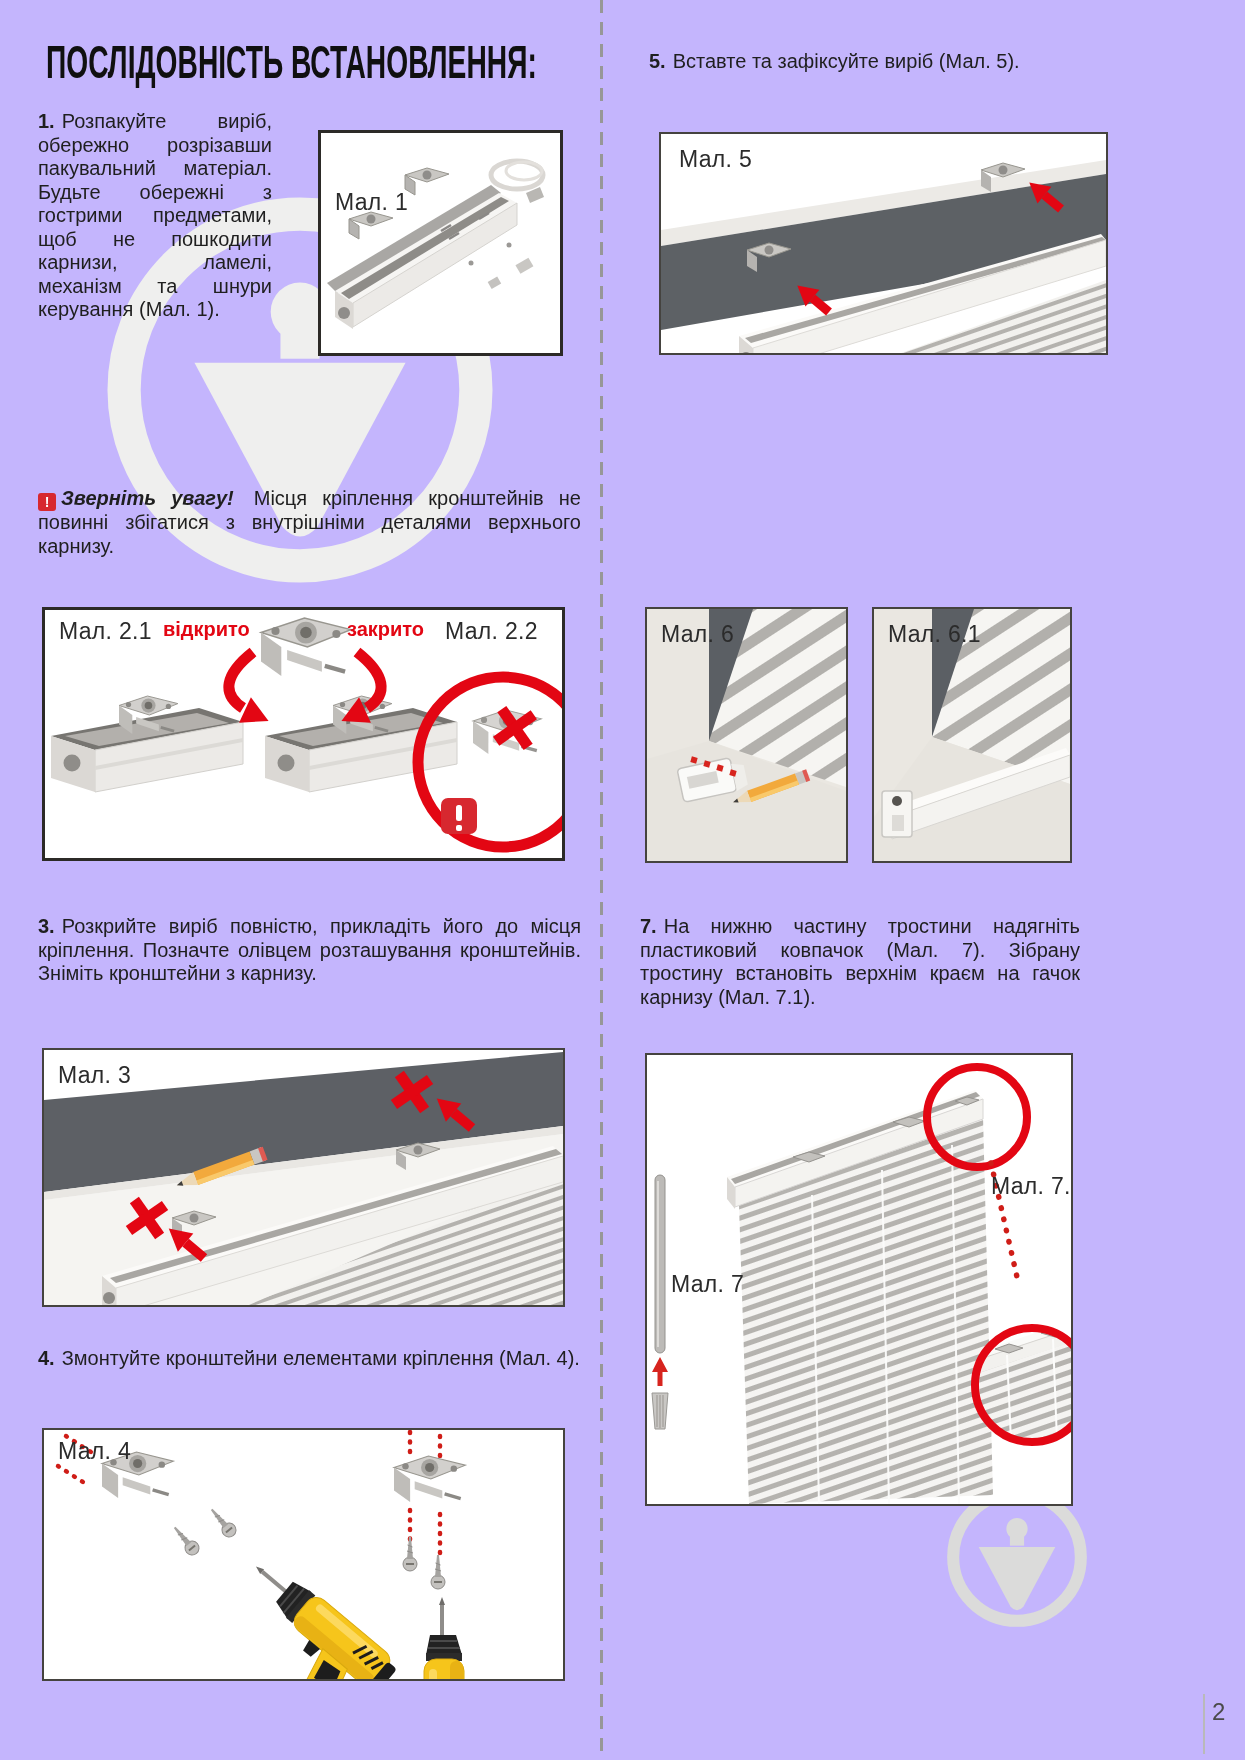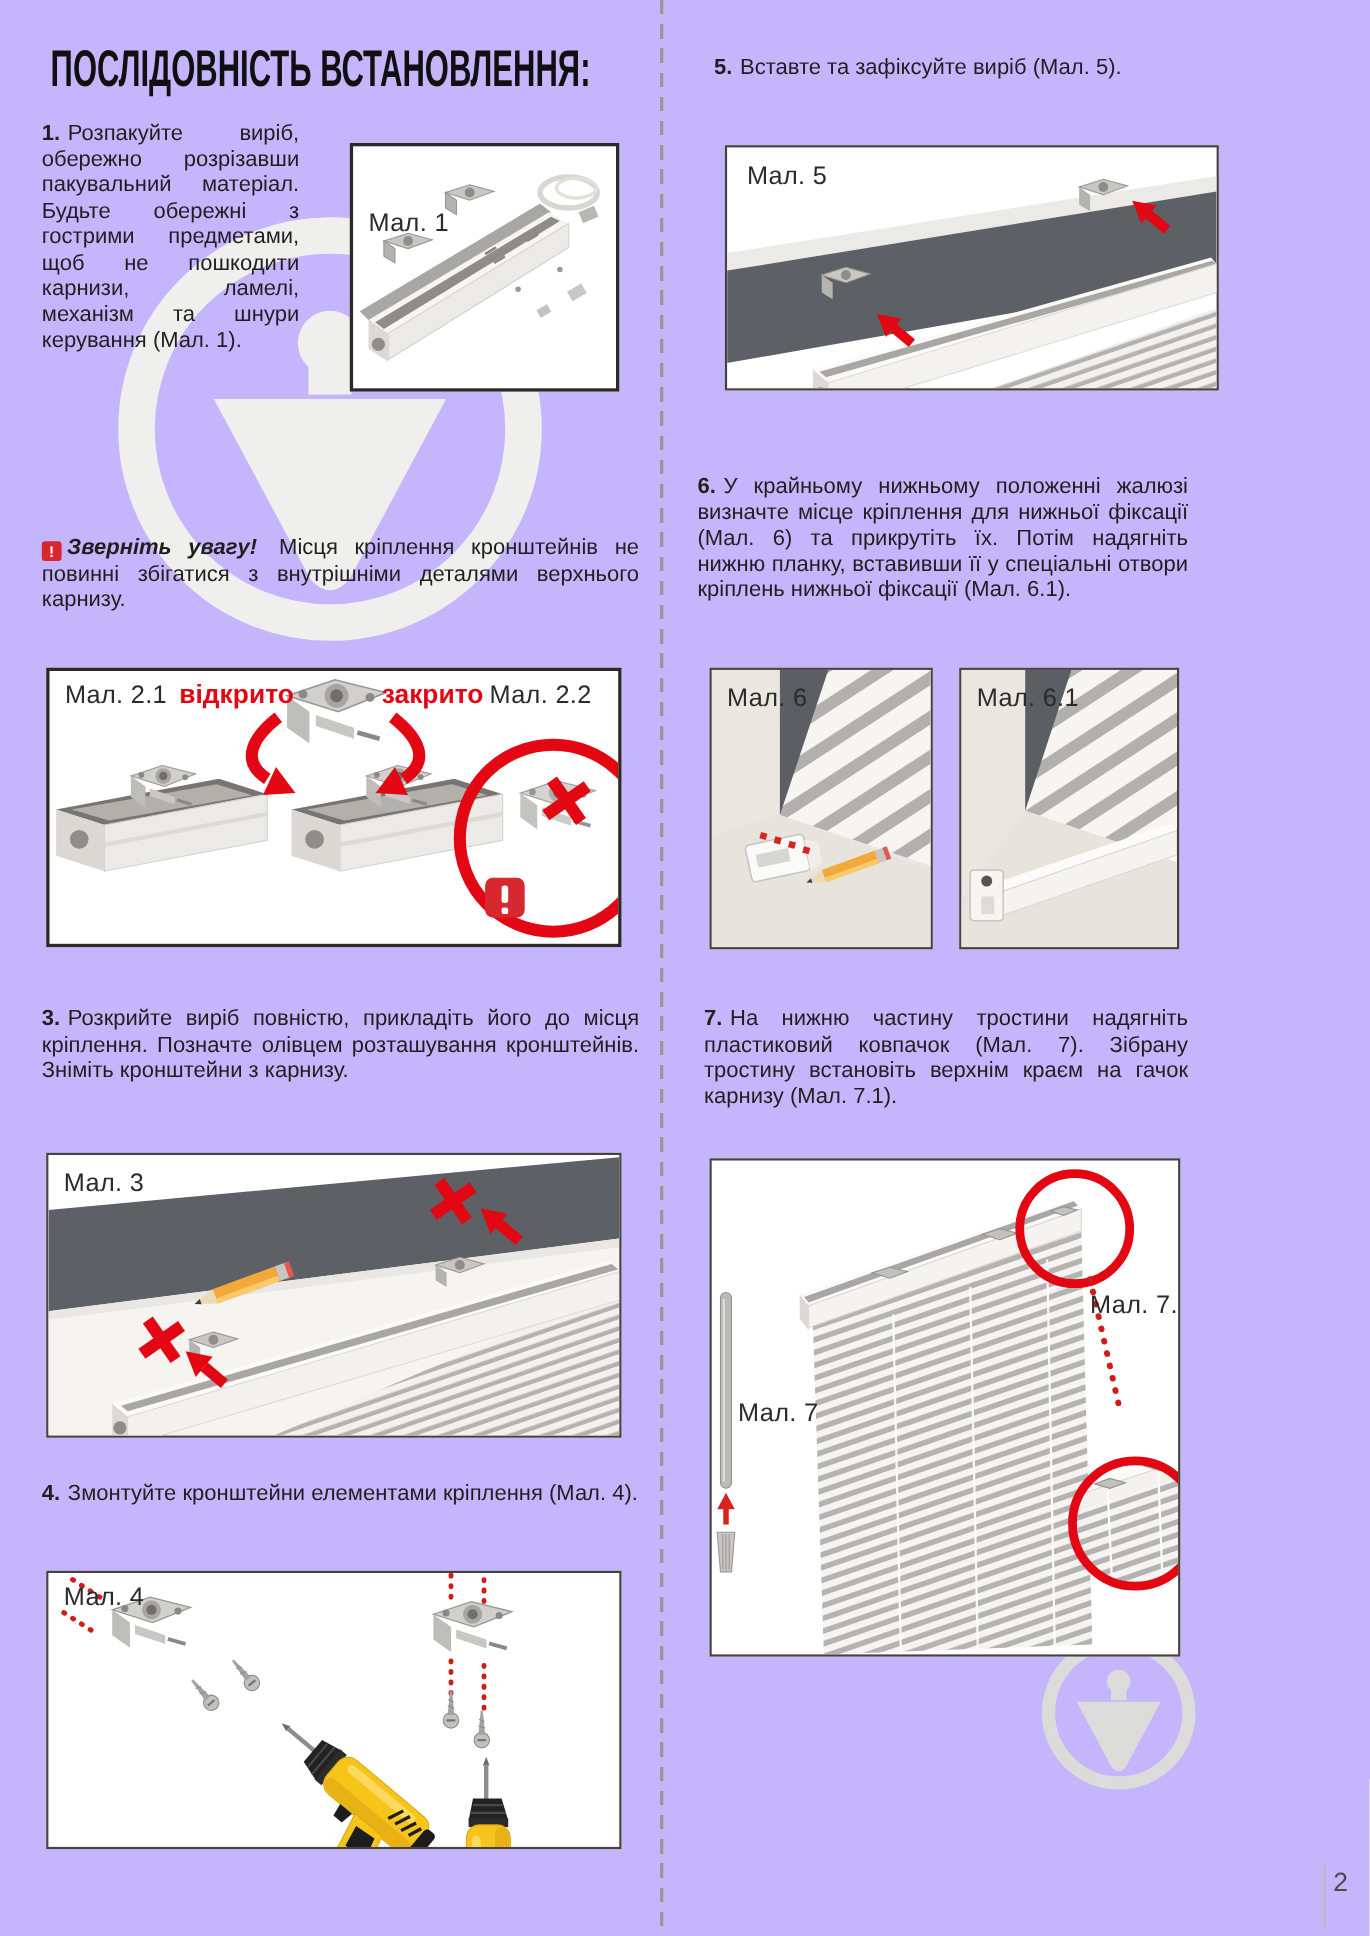--- a/index.html
+++ b/index.html
@@ -27,21 +27,21 @@
   .warn-icon{
     display:inline-block;width:18px;height:18px;background:#d7282f;color:#fff;border-radius:3px;
     font-weight:bold;font-size:14px;line-height:18px;text-align:center;vertical-align:-2px;margin-right:5px;
   }
   .warn-label{font-weight:bold;padding-right:20px;font-style:italic;}
   .fig{position:absolute;z-index:1;background:#fff;box-sizing:border-box;overflow:hidden;}
   .b3{border:3px solid #2c2a27;}
   .b2{border:2px solid #45433f;}
   .fig svg{position:absolute;left:0;top:0;display:block;}
   .figlabel{position:absolute;z-index:3;font-size:23px;color:#2b2b2b;letter-spacing:.3px;white-space:nowrap;}
-  .redlabel{position:absolute;z-index:3;font-size:24px;font-weight:bold;color:#e30613;white-space:nowrap;}
+  .redlabel{position:absolute;z-index:3;font-size:20px;font-weight:bold;color:#e30613;white-space:nowrap;}
   
   #fig1{left:318px;top:130px;width:245px;height:226px;}
   #fig2{left:42px;top:607px;width:523px;height:254px;}
   #fig3{left:42px;top:1048px;width:523px;height:259px;}
   #fig4{left:42px;top:1428px;width:523px;height:253px;}
   #fig5{left:659px;top:132px;width:449px;height:223px;}
   #fig6{left:645px;top:607px;width:203px;height:256px;}
   #fig61{left:872px;top:607px;width:200px;height:256px;}
   #fig7{left:645px;top:1053px;width:428px;height:453px;}
   
@@ -87,21 +87,20 @@
 
 
   <p class="step" id="pw"><span class="warn-icon">!</span><span class="warn-label">Зверніть увагу!</span><span>Місця кріплення кронштейнів не повинні збігатися з внутрішніми деталями верхнього карнизу.</span></p>
 
   <p class="step" id="p3"><span class="num">3.</span><span>Розкрийте виріб повністю, прикладіть його до місця кріплення. Позначте олівцем розташування кронштейнів. Зніміть кронштейни з карнизу.</span></p>
 
   <p class="step" id="p4"><span class="num">4.</span><span>Змонтуйте кронштейни елементами кріплення (Мал. 4).</span></p>
 
   <p class="step" id="p5"><span class="num">5.</span><span>Вставте та зафіксуйте виріб (Мал. 5).</span></p>
 
-  <p class="step" id="p6"><span class="num">6.</span><span>У крайньому нижньому положенні жалюзі визначте місце кріплення для нижньої фіксації (Мал. 6) та прикрутіть їх. Потім надягніть нижню планку, вставивши її у спеціальні отвори кріплень нижньої фіксації (Мал. 6.1).</span></p>
 
   <p class="step" id="p7"><span class="num">7.</span><span>На нижню частину тростини надягніть пластиковий ковпачок (Мал. 7). Зібрану тростину встановіть верхнім краєм на гачок карнизу (Мал. 7.1).</span></p>
 
 
   <div class="fig b3" id="fig1">
     <div class="figlabel" style="left:14px;top:8px;margin-top:48px;">Мал. 1</div>
     <svg width="239" height="220" viewBox="0 0 239 220">
       <ellipse cx="196" cy="42" rx="26" ry="14" fill="none" stroke="#dad7d3" stroke-width="5"></ellipse>
       <ellipse cx="203" cy="38" rx="18" ry="9" fill="none" stroke="#e3e0dc" stroke-width="3"></ellipse>
       <polygon points="6,150 170,52 180,60 16,160" fill="#a9a7a4"></polygon>

